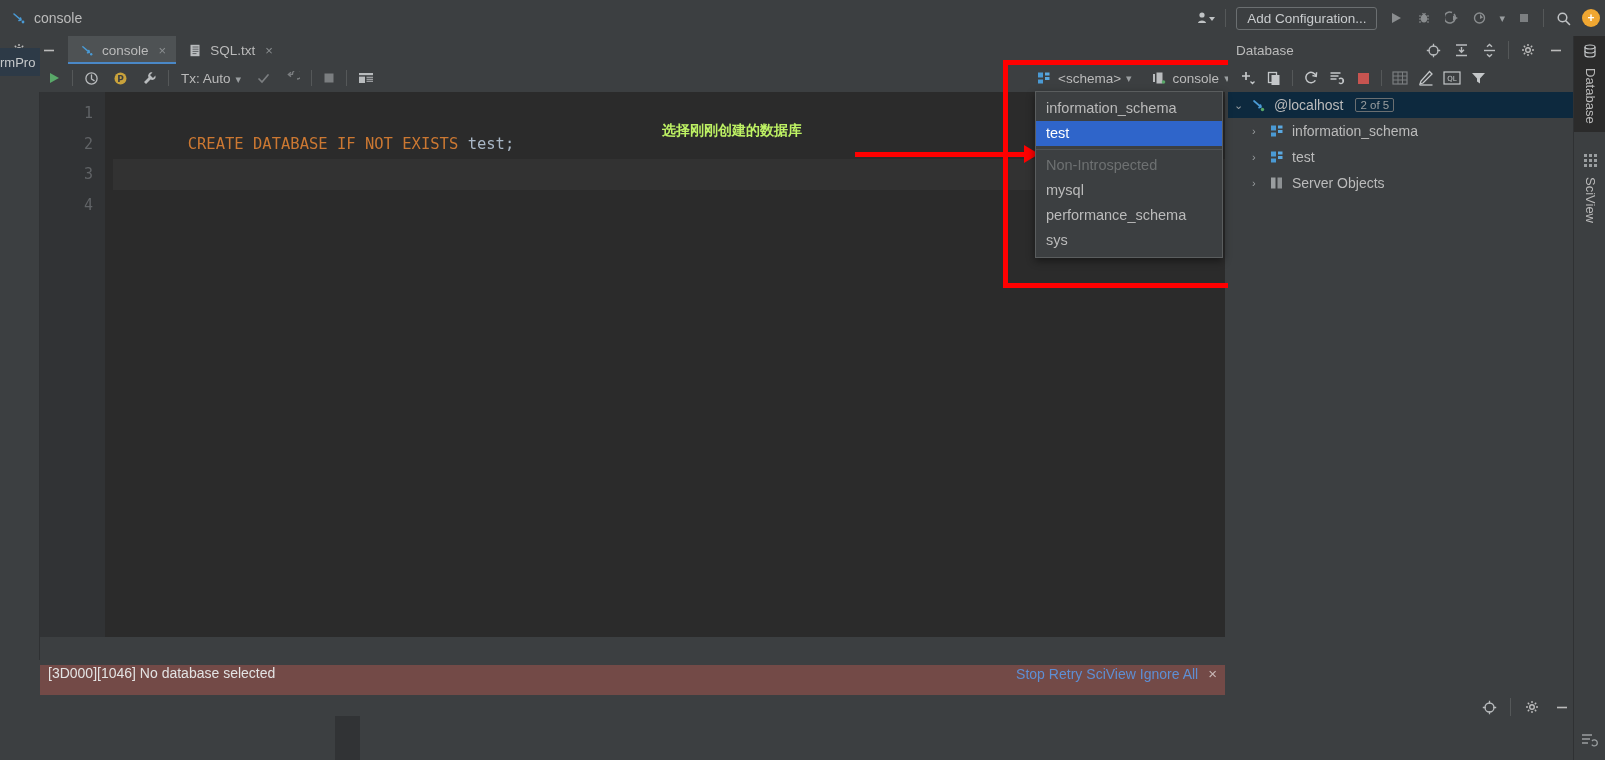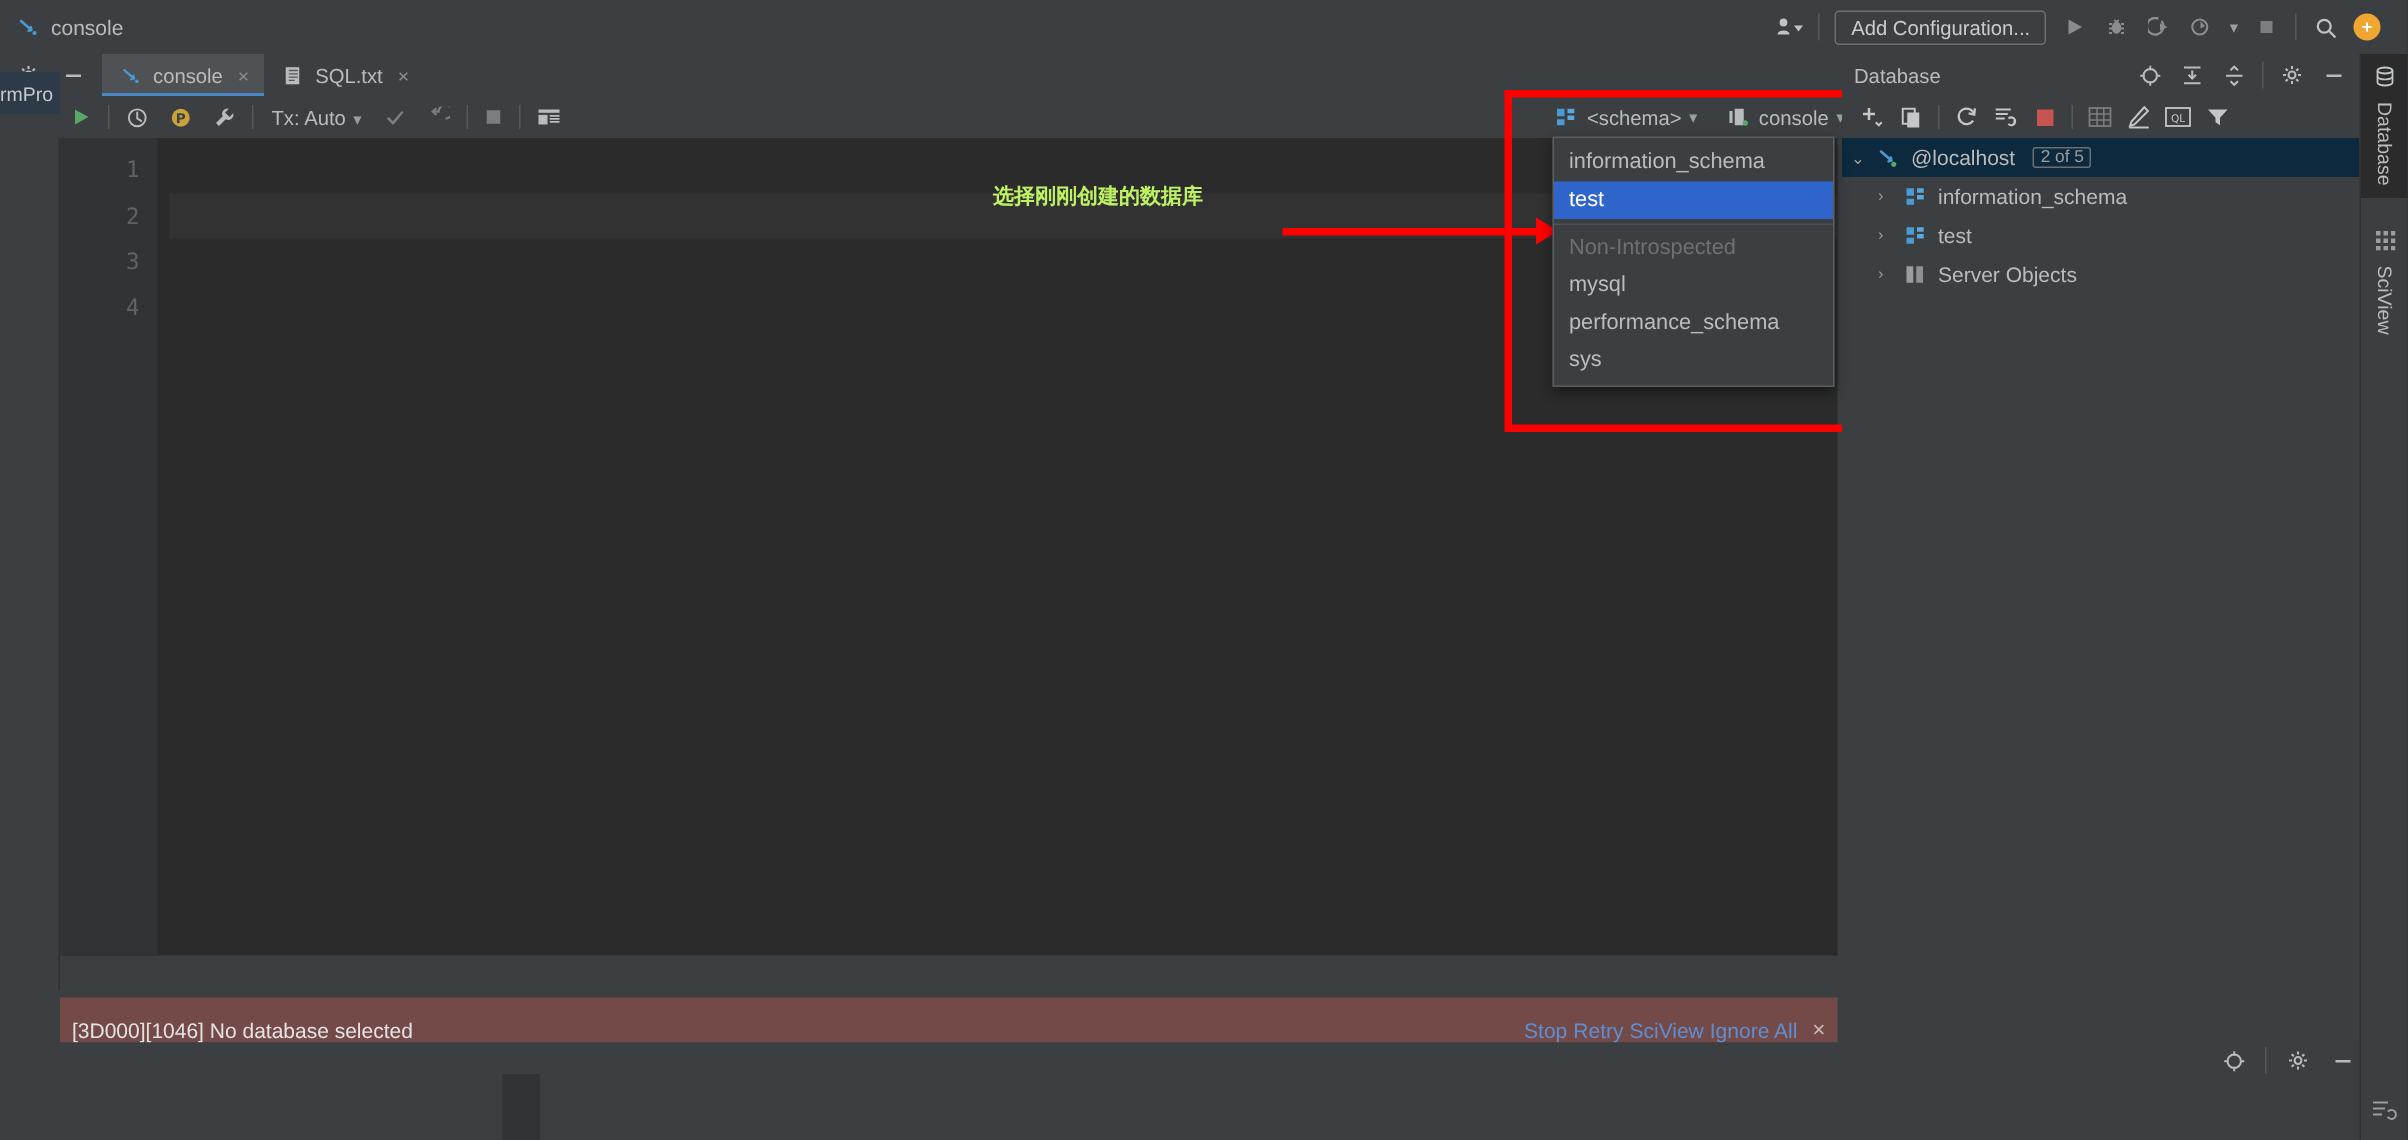--- a/index.html
+++ b/index.html
@@ -15,21 +15,21 @@
   .top-bar {
     position: absolute; left: 0; top: 0; width: 1605px; height: 36px;
     background: #3c3f41; display: flex; align-items: center;
   }
   .breadcrumb {
     display: flex; align-items: center; gap: 6px;
     padding-left: 10px; color: #bbbbbb; font-size: 14px;
   }
   .top-right {
     margin-left: auto; display: flex; align-items: center;
-    gap: 10px; padding-right: 18px;
+    gap: 10px; padding-right: 5px;
   }
   .add-config {
     border: 1px solid #6b6f71; border-radius: 3px;
     padding: 3px 10px; color: #c9ccce; font-size: 13.5px;
     background: #3c3f41; white-space: nowrap;
   }
   .tb-ico { width: 18px; height: 18px; display:inline-flex; align-items:center; justify-content:center; }
   .sep-v { width: 1px; height: 18px; background: #555859; }
   .avatar-orange {
     width: 18px; height: 18px; border-radius: 50%;
@@ -179,21 +179,21 @@
     writing-mode: vertical-rl; text-orientation: mixed;
     color: #bbbbbb; font-size: 13px; padding: 8px 0;
     display: flex; align-items: center; gap: 6px;
     width: 32px; justify-content: flex-start;
   }
   .vtab.active { background: #2b2b2b; }
 
   
   .error-bar {
     position: absolute; left: 40px; top: 665px; width: 1185px; height: 30px;
-    background: #734a47; display: flex; align-items: flex-end; padding: 0 8px;
+    background: #734a47; display: flex; align-items: flex-start; padding: 0 8px;
     color: #e3e3e3; font-size: 14px;
   }
   .error-links { margin-left: auto; display: flex; align-items: center; gap: 4px; }
   .error-links a { color: #5e8fd4; text-decoration: none; font-size: 14px; }
   .err-close { color: #c8b8b7; font-size: 15px; margin-left: 6px; }
 
   
   .bottom-zone {
     position: absolute; left: 0; top: 695px; width: 1573px; height: 65px;
     background: #3c3f41;
@@ -414,20 +414,23 @@
   </div>
 
   <div class="editor">
     <div class="gutter">
       <div>1</div>
       <div>2</div>
       <div>3</div>
       <div>4</div>
     </div>
     <div class="code">
+      <div class="ln">
+        <span class="c-kw">CREATE DATABASE IF NOT EXISTS </span><span class="c-ident">test;</span>
+      </div>
       <div class="ln">
         <span class="c-ident"></span>
       </div>
       <div class="ln cur">
         <span class="c-ident"></span>
       </div>
     </div>
   </div>
 
   <div class="anno-text">选择刚刚创建的数据库</div>

